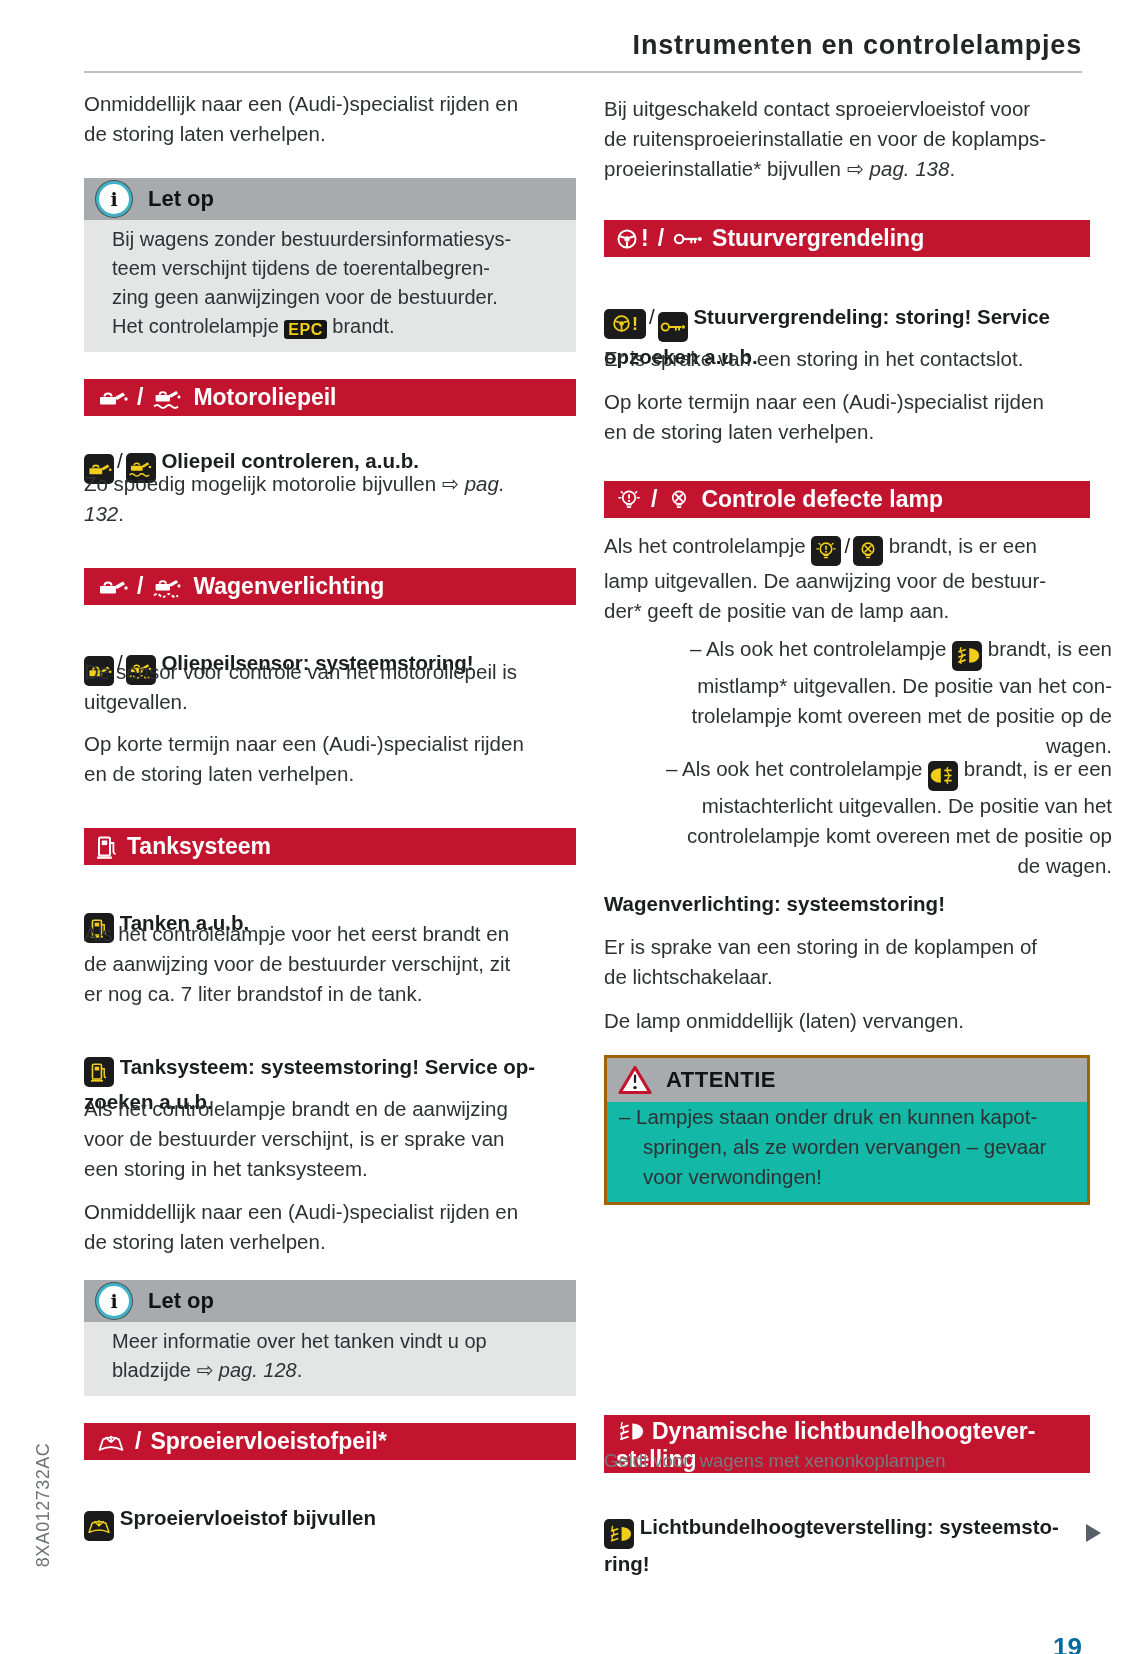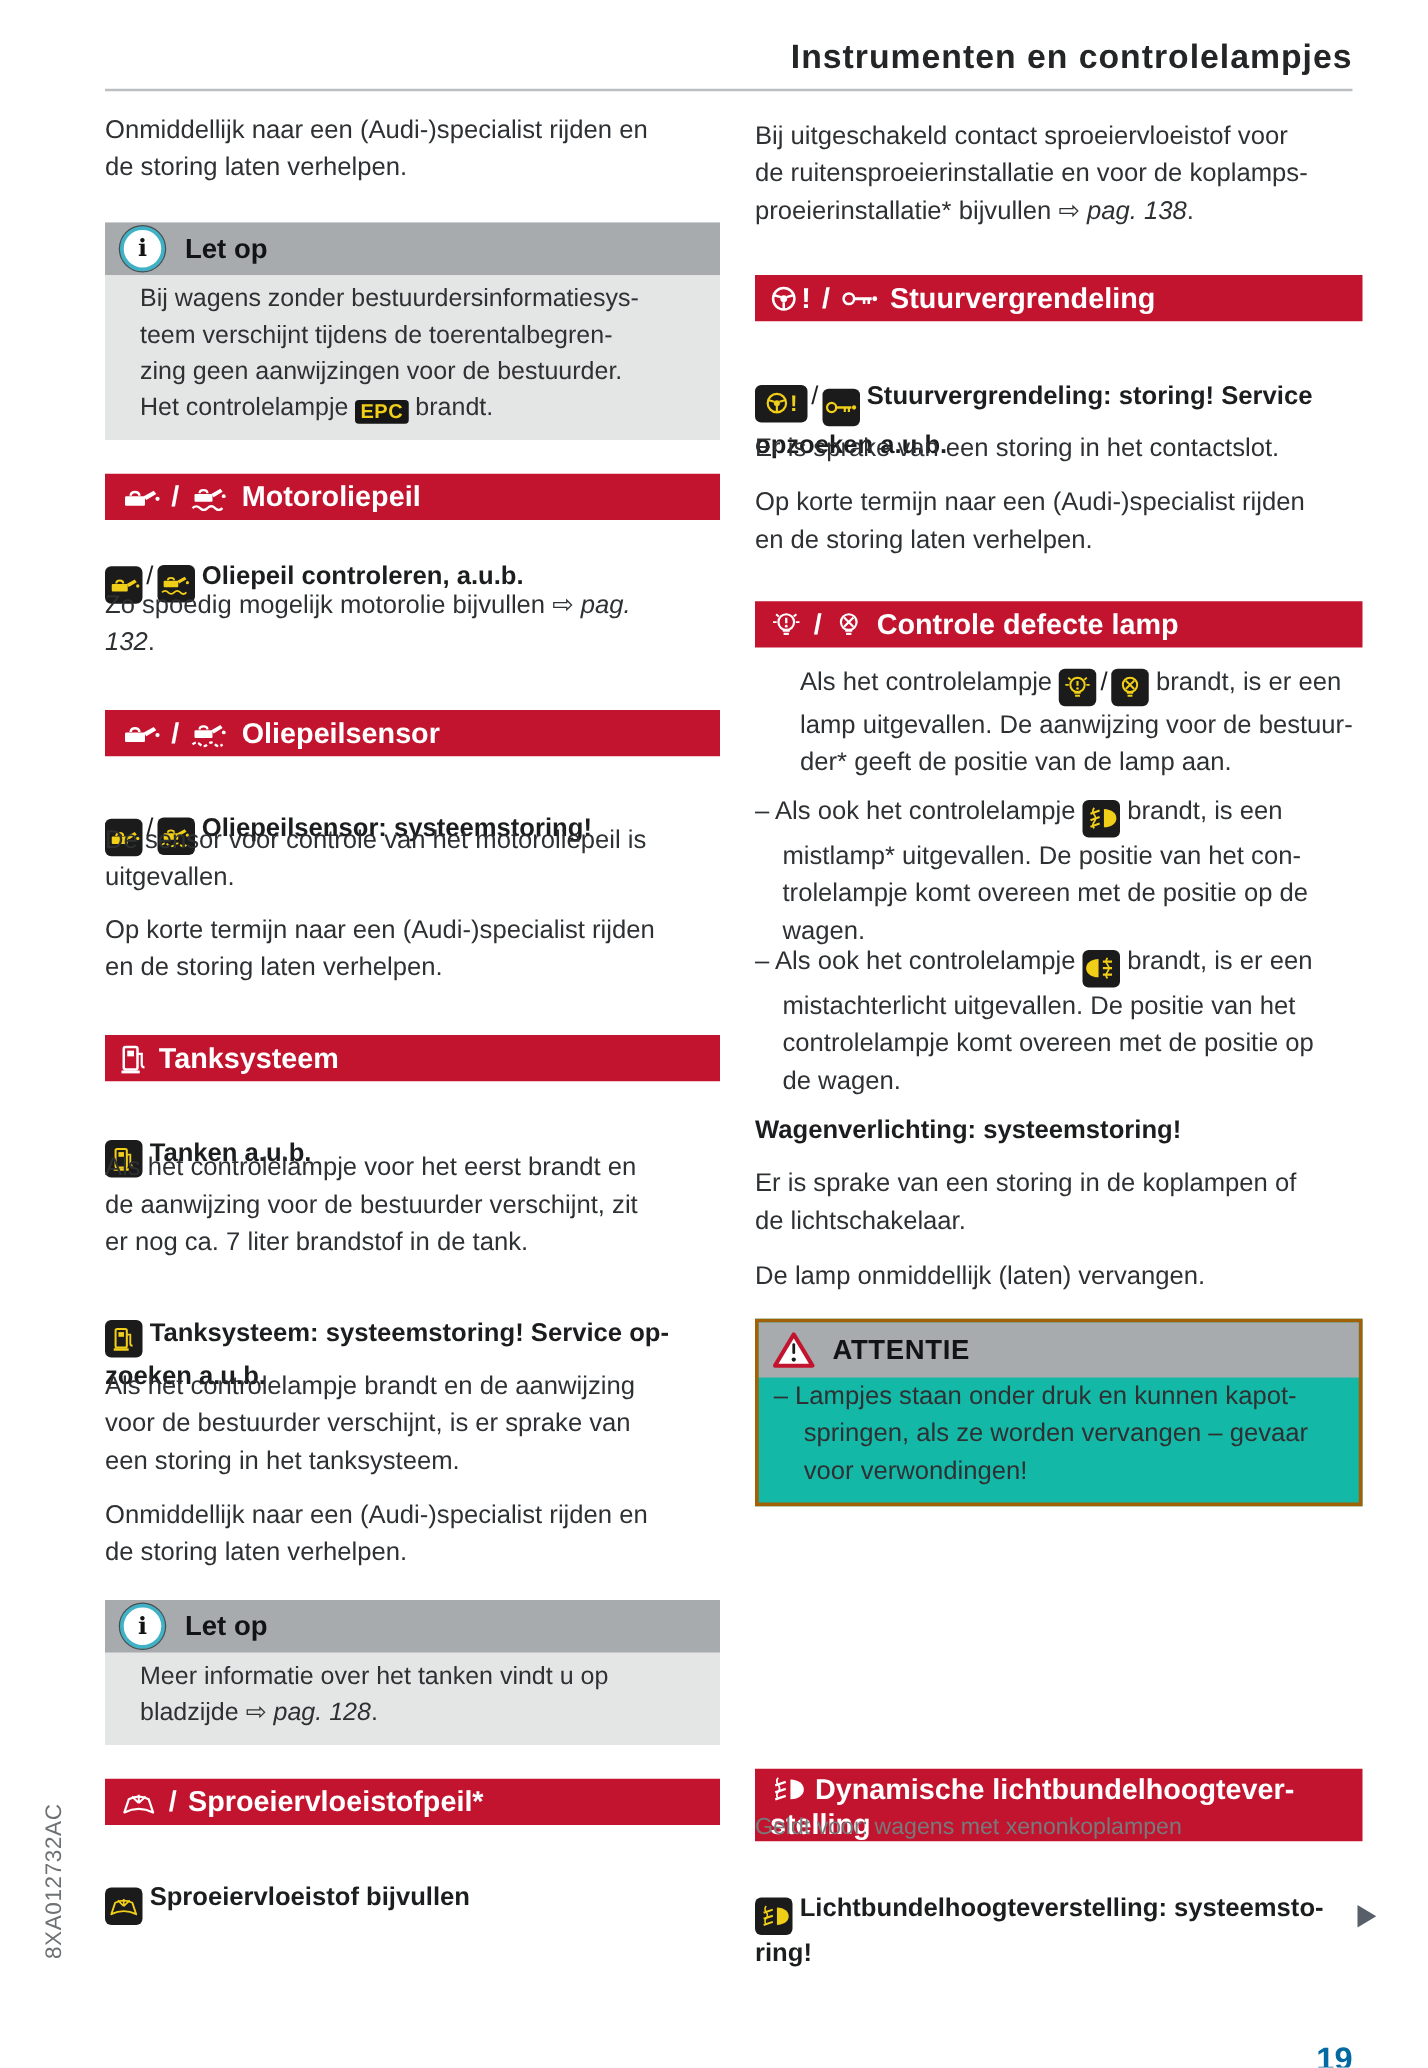--- a/index.html
+++ b/index.html
@@ -52,21 +52,21 @@
   
   .warnbox{border:3px solid #a16207;background:#14b8a6;box-sizing:border-box;}
   .warn-head{background:#a7abad;height:44px;display:flex;align-items:center;
     gap:14px;padding:0 11px;}
   .warn-title{font-weight:bold;font-size:22px;letter-spacing:0.5px;color:#121314;}
   .warn-body{padding:0 12px 10px;}
   .li{white-space:pre-line;font-size:20.5px;line-height:30px;color:#2e3133;
     padding-left:24px;text-indent:-24px;}
   
   .dashli{white-space:pre-line;font-size:20.5px;line-height:30px;color:#2e3133;
-    padding-left:22px;text-indent:-22px;}
+    padding-left:22px;text-indent:-22px;text-align:right;}
   
   .applies{font-size:18.5px;color:#77797b;}
   
   .pagenum{top:1588px;left:982px;width:100px;text-align:right;
     font-size:26px;font-weight:bold;color:#0369a1;margin-top:44px;}
   .next-arrow{top:1524px;left:1086px;width:0;height:0;
     border-top:9px solid transparent;border-bottom:9px solid transparent;
     border-left:15px solid #57606a;}
   .spine{top:1505px;left:43px;transform:translate(-50%,-50%) rotate(-90deg);
     white-space:nowrap;font-size:18px;color:#6e7173;letter-spacing:0.5px;}
@@ -197,21 +197,21 @@
 132</span><span>.</span></div>
 
 <div class="abs colL redbar" style="top:568px;">
   <svg class="barsvg" width="32" height="20">
       <use href="#i-oilcan"></use>
     </svg>
   <span class="wsep">/</span>
   <svg class="barsvg" width="32" height="22">
       <use href="#i-oilsensor"></use>
     </svg>
-  <span>Oliepeilsensor</span>
+  <span>Wagenverlichting</span>
 </div>
 
 <div class="abs colL hline" style="top:618px;">
   <span class="iconbox"><svg width="26" height="16">
         <use href="#i-oilcan"></use>
       </svg></span><span class="slash">/</span><span class="iconbox"><svg width="26" height="18">
         <use href="#i-oilsensor"></use>
       </svg></span>&nbsp;<span>Oliepeilsensor: systeemstoring!</span>
 </div>
 
@@ -306,21 +306,21 @@
   <svg class="barsvg" width="26" height="24">
       <use href="#i-bulb"></use>
     </svg>
   <span class="wsep">/</span>
   <svg class="barsvg" width="26" height="24">
       <use href="#i-bulbx"></use>
     </svg>
   <span>Controle defecte lamp</span>
 </div>
 
-<div class="abs colR p" style="top:531px;margin-left:36px;"><span>Als het controlelampje </span><span class="iconbox"><svg width="24" height="22">
+<div class="abs colR p" style="top:531px;"><span>Als het controlelampje </span><span class="iconbox"><svg width="24" height="22">
         <use href="#i-bulb"></use>
       </svg></span><span class="slash">/</span><span class="iconbox"><svg width="24" height="22">
         <use href="#i-bulbx"></use>
       </svg></span><span> brandt, is er een
 lamp uitgevallen. De aanwijzing voor de bestuur-
 der* geeft de positie van de lamp aan.</span></div>
 
 <div class="abs colR dashli" style="top:634px;"><span>– Als ook het controlelampje </span><span class="iconbox"><svg width="26" height="19">
         <use href="#i-fogfront"></use>
       </svg></span><span> brandt, is een

